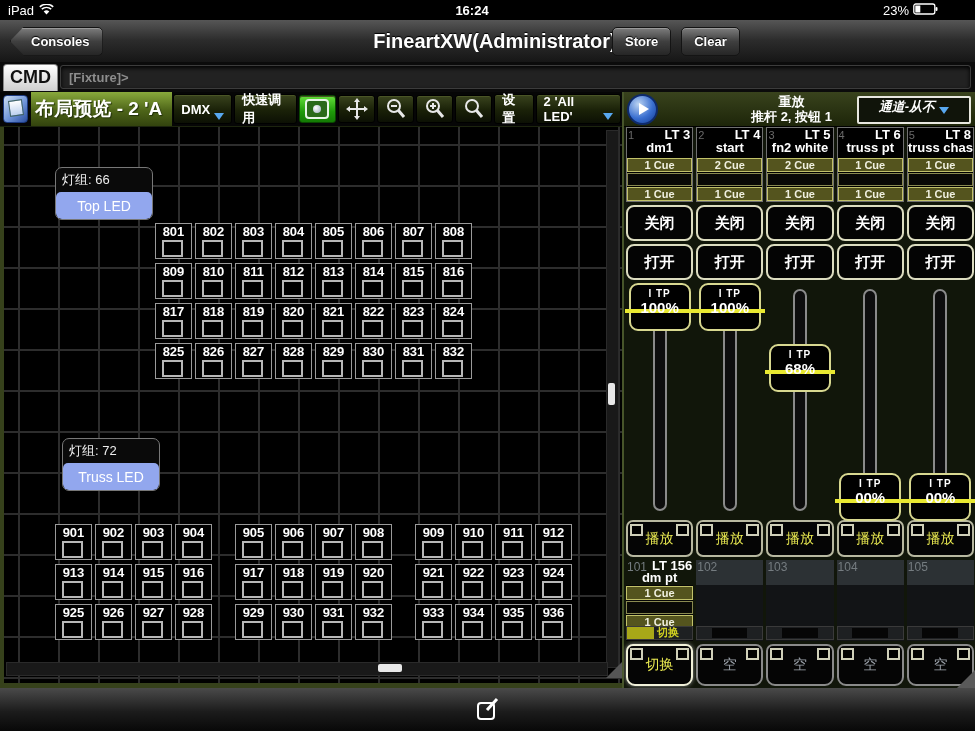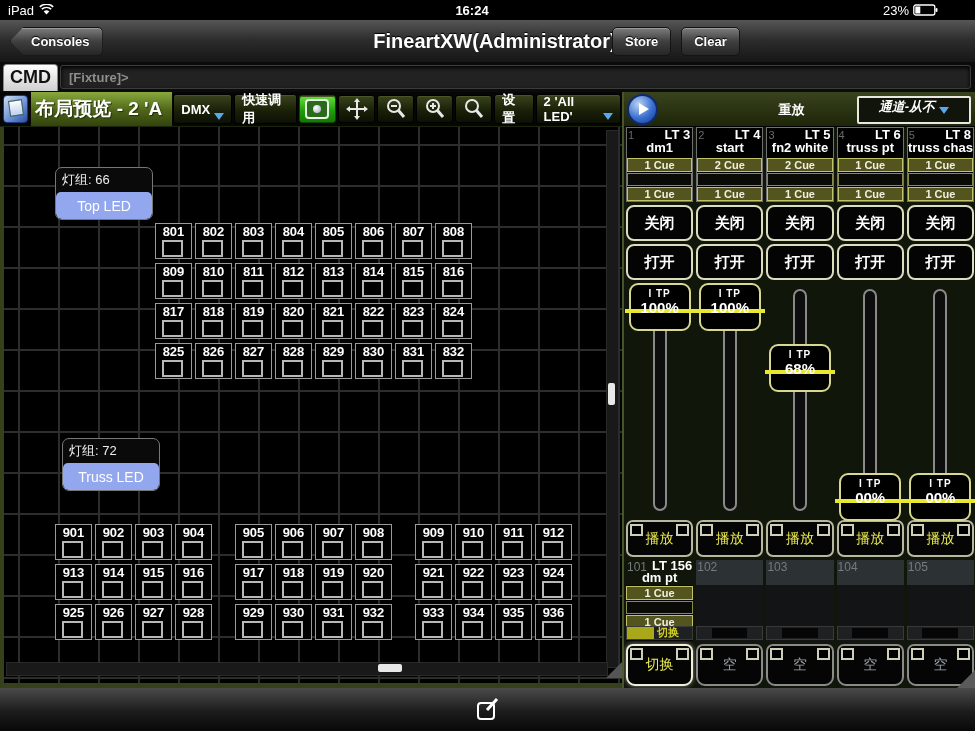--- a/index.html
+++ b/index.html
@@ -5,21 +5,21 @@
   html,body{margin:0;padding:0;background:#000;}
   body{width:975px;height:731px;position:relative;overflow:hidden;
        font-family:"Liberation Sans", sans-serif; -webkit-font-smoothing:antialiased;}
   .abs{position:absolute;}
 
   
   .status-bar{left:0;top:0;width:944px;height:20px;background:#000;color:#fff;
     font-size:13px;display:flex;align-items:center;}
   .sb-left{position:absolute;left:8px;display:flex;align-items:center;gap:5px;}
   .sb-time{position:absolute;left:0;right:0;text-align:center;font-weight:bold;}
-  .sb-right{position:absolute;right:6px;display:flex;align-items:center;gap:4px;}
+  .sb-right{position:absolute;right:6px;display:flex;align-items:flex-start;gap:4px;}
 
   
   .nav-bar{left:0;top:20px;width:975px;height:42px;
     background:linear-gradient(#565656,#2c2c2c 48%,#161616);
     border-bottom:1px solid #000;display:flex;align-items:center;}
   .nav-title{position:absolute;left:330px;width:330px;text-align:center;color:#fff;
     font-size:20px;font-weight:bold;text-shadow:0 -1px 1px #000;}
   .nav-btn{height:27px;padding:0 12px;border-radius:5px;border:1px solid #141414;
     background:linear-gradient(#7d7d7d,#3f3f3f 50%,#262626);color:#fff;font-size:13px;
     font-weight:bold;display:flex;align-items:center;text-shadow:0 -1px 1px #000;
@@ -362,20 +362,21 @@
         </div>
       <div class="grip grip-br"></div>
     </div>
   </div>
 
   <div class="right-panel">
     <div class="panel-header">
       <div class="play-circle"></div>
       <div class="ph-text">
         <div>重放</div>
+        <div>推杆 2, 按钮 1</div>
       </div>
       <div class="ph-mode">
         <span>通道-从不</span>
         <span class="dd-arrow"></span>
       </div>
     </div>
     <div class="strips" id="strips">
         <div class="strip-col">
           <div class="strip-top">
             <div class="strip-head">

